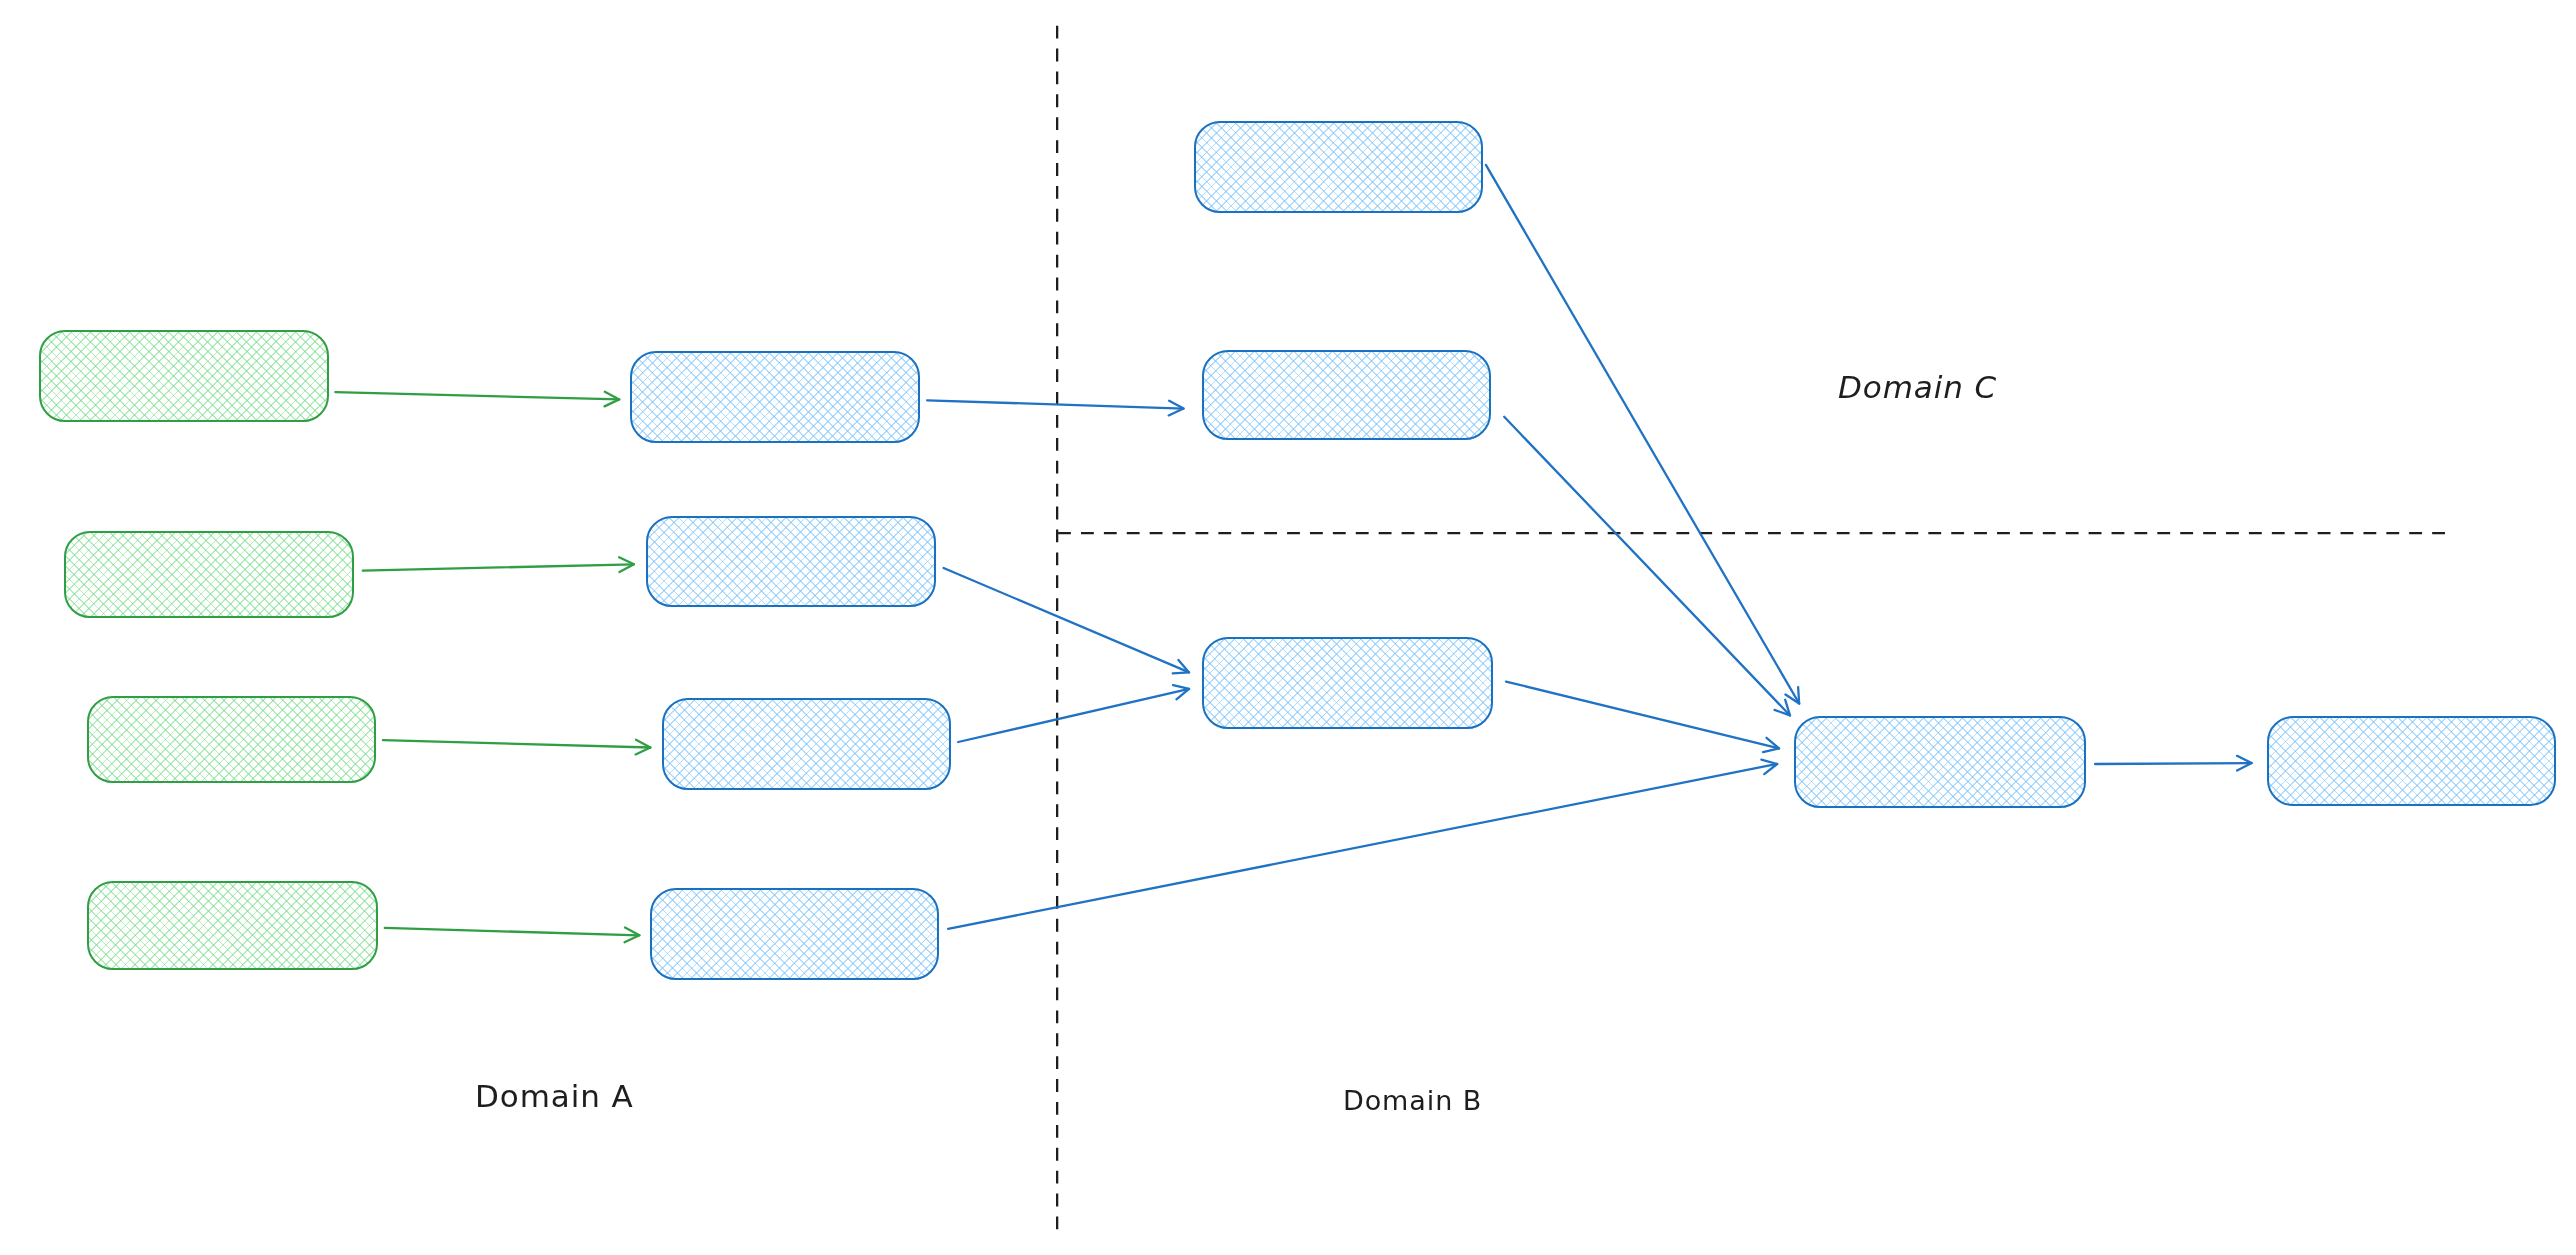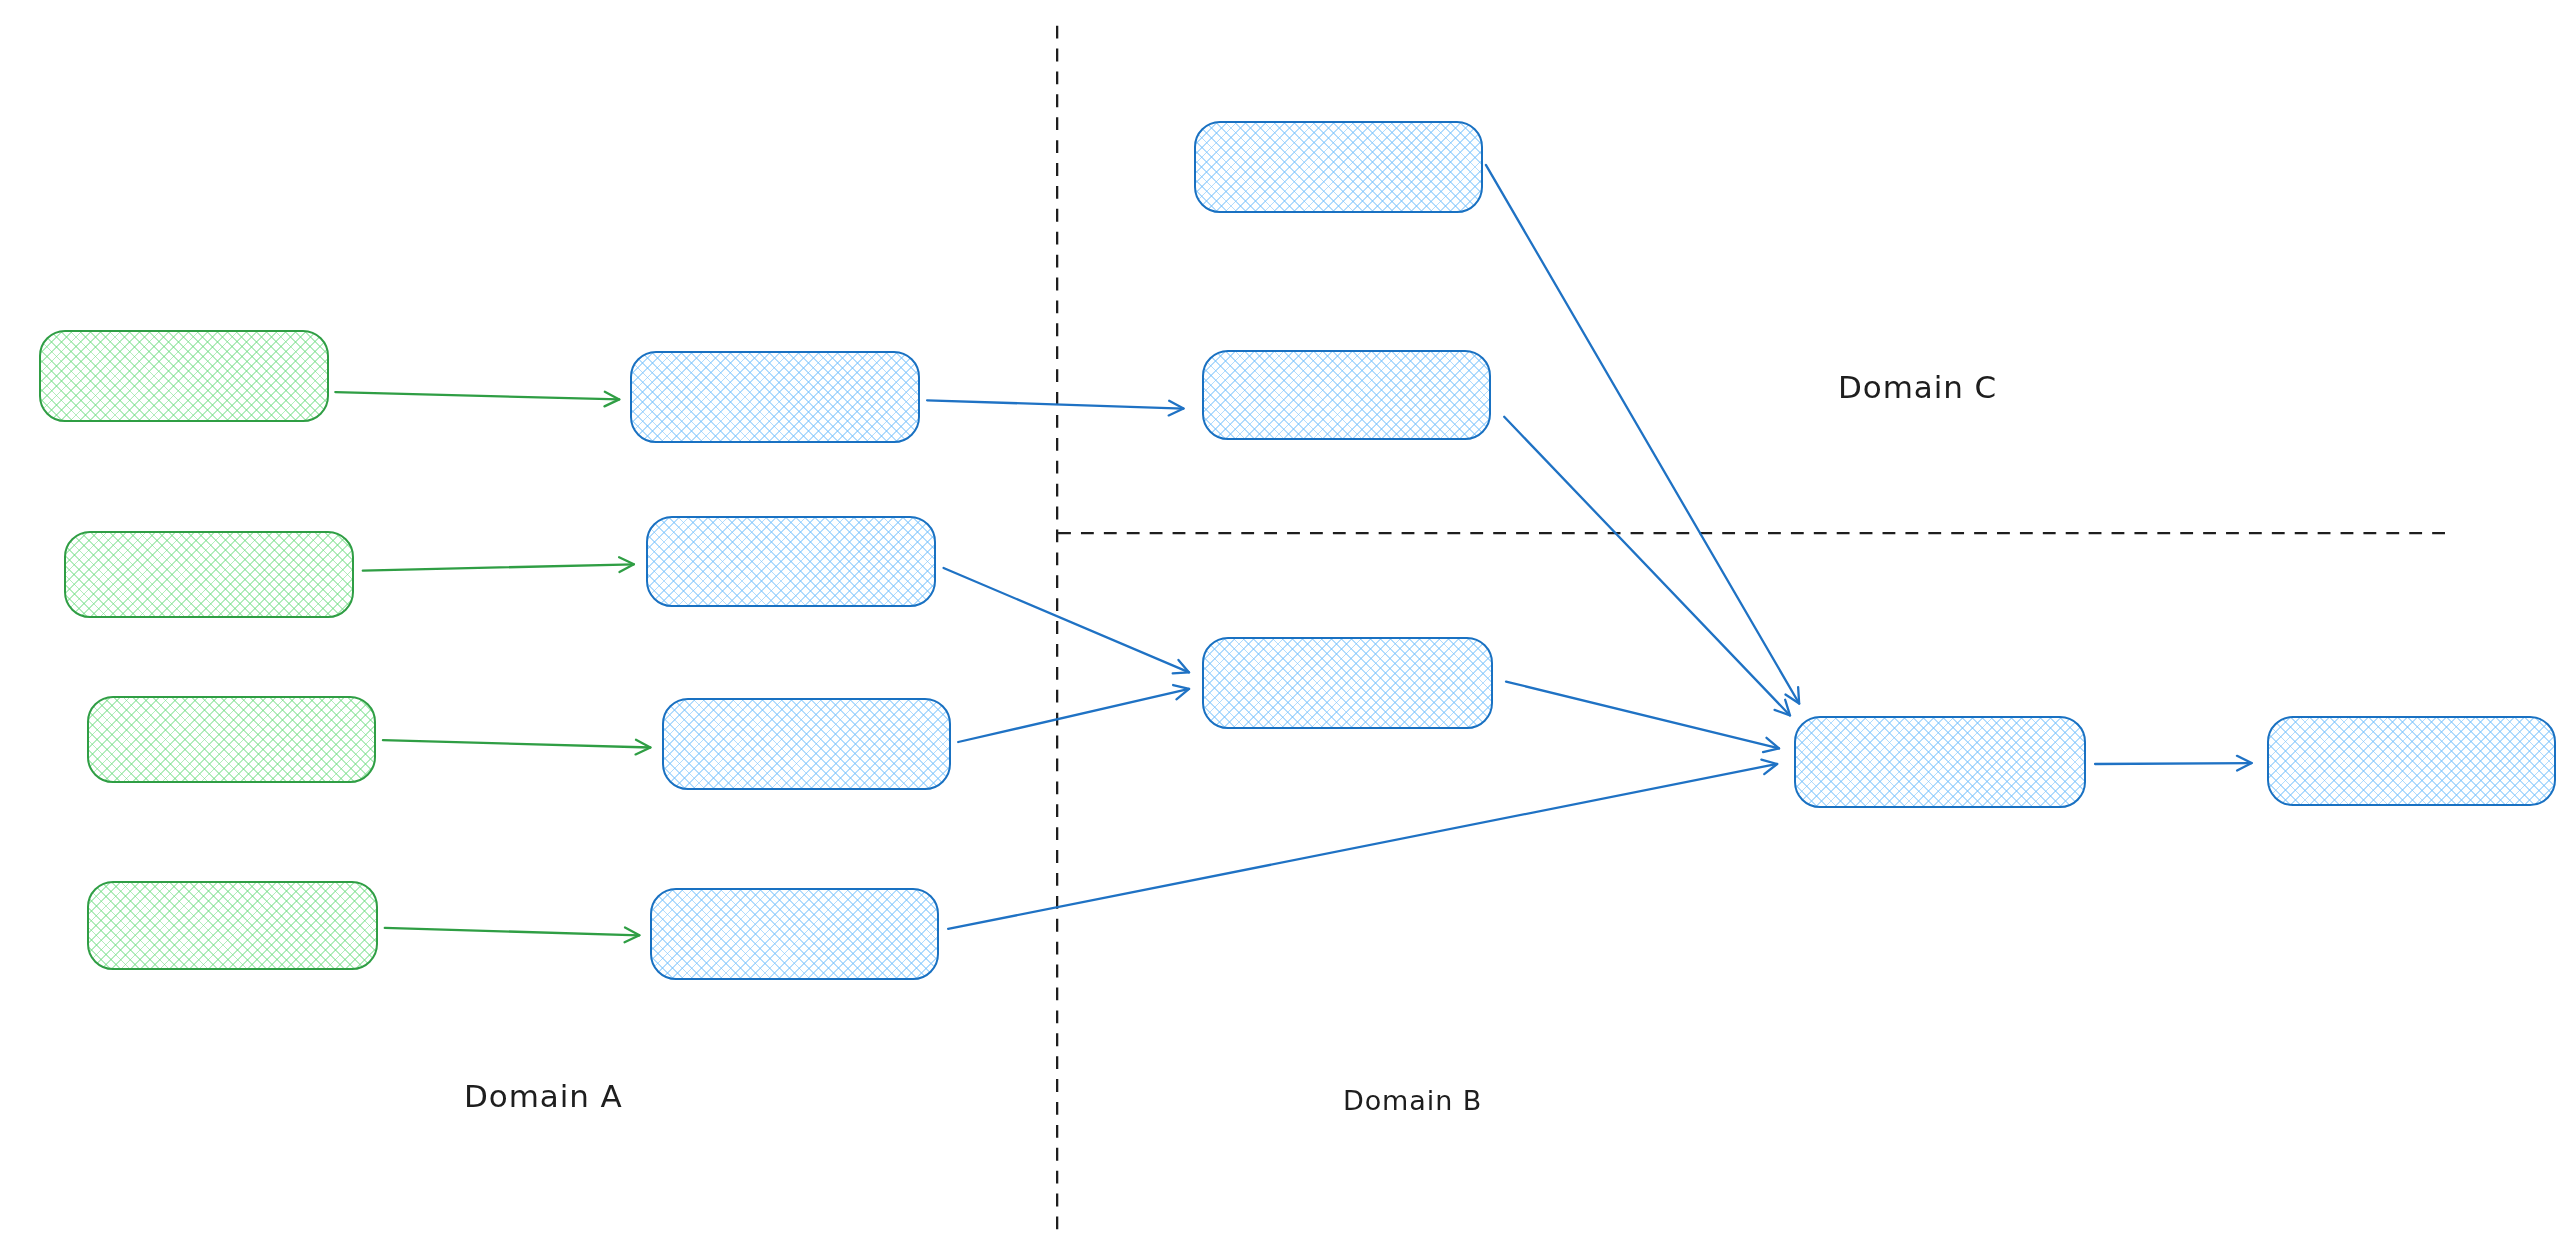--- a/index.html
+++ b/index.html
@@ -53,23 +53,23 @@
         <line x1="1030" y1="620" x2="1298" y2="734" stroke="#1f72c4" stroke-width="2.5" stroke-linecap="round" marker-end="url(#arrow-blue)"></line>
         <line x1="1046" y1="810" x2="1298" y2="752" stroke="#1f72c4" stroke-width="2.5" stroke-linecap="round" marker-end="url(#arrow-blue)"></line>
         <line x1="1035" y1="1014" x2="1940" y2="834" stroke="#1f72c4" stroke-width="2.5" stroke-linecap="round" marker-end="url(#arrow-blue)"></line>
         <line x1="1622" y1="180" x2="1964" y2="768" stroke="#1f72c4" stroke-width="2.5" stroke-linecap="round" marker-end="url(#arrow-blue)"></line>
         <line x1="1642" y1="455" x2="1954" y2="781" stroke="#1f72c4" stroke-width="2.5" stroke-linecap="round" marker-end="url(#arrow-blue)"></line>
         <line x1="1644" y1="744" x2="1942" y2="817" stroke="#1f72c4" stroke-width="2.5" stroke-linecap="round" marker-end="url(#arrow-blue)"></line>
         <line x1="2287" y1="834" x2="2458" y2="833" stroke="#1f72c4" stroke-width="2.5" stroke-linecap="round" marker-end="url(#arrow-blue)"></line>
       </g>
   </svg>
 
-  <div class="domain-label" style="left: 464px; top: 1079px; font-size: 31px; color: rgb(30, 30, 30);">Domain A</div>
+  <div class="domain-label" style="left: 475px; top: 1079px; font-size: 31px; color: rgb(30, 30, 30);">Domain A</div>
   <div class="domain-label" style="left: 1343px; top: 1085px; font-size: 27px; color: rgb(30, 30, 30);">Domain B</div>
-  <div class="domain-label" style="left: 1838px; top: 370px; font-size: 31px; color: rgb(30, 30, 30);">Domain C</div>
+  <div class="domain-label" style="left: 1838px; top: 370px; font-size: 31px; color: rgb(30, 30, 30); font-style: italic;">Domain C</div>
 
 <div class="node green" style="left: 39px; top: 330px; width: 290px; height: 92px; border: 2.7px solid rgb(47, 158, 68); background-image: repeating-linear-gradient(45deg, rgba(105, 219, 124, 0.5) 0px, rgba(105, 219, 124, 0.5) 1.3px, transparent 1.3px, transparent 6.9px), repeating-linear-gradient(135deg, rgba(105, 219, 124, 0.5) 0px, rgba(105, 219, 124, 0.5) 1.3px, transparent 1.3px, transparent 6.9px);"></div>
     <div class="node green" style="left: 64px; top: 531px; width: 290px; height: 87px; border: 2.7px solid rgb(47, 158, 68); background-image: repeating-linear-gradient(45deg, rgba(105, 219, 124, 0.5) 0px, rgba(105, 219, 124, 0.5) 1.3px, transparent 1.3px, transparent 6.9px), repeating-linear-gradient(135deg, rgba(105, 219, 124, 0.5) 0px, rgba(105, 219, 124, 0.5) 1.3px, transparent 1.3px, transparent 6.9px);"></div>
     <div class="node green" style="left: 87px; top: 696px; width: 289px; height: 87px; border: 2.7px solid rgb(47, 158, 68); background-image: repeating-linear-gradient(45deg, rgba(105, 219, 124, 0.5) 0px, rgba(105, 219, 124, 0.5) 1.3px, transparent 1.3px, transparent 6.9px), repeating-linear-gradient(135deg, rgba(105, 219, 124, 0.5) 0px, rgba(105, 219, 124, 0.5) 1.3px, transparent 1.3px, transparent 6.9px);"></div>
     <div class="node green" style="left: 87px; top: 881px; width: 291px; height: 89px; border: 2.7px solid rgb(47, 158, 68); background-image: repeating-linear-gradient(45deg, rgba(105, 219, 124, 0.5) 0px, rgba(105, 219, 124, 0.5) 1.3px, transparent 1.3px, transparent 6.9px), repeating-linear-gradient(135deg, rgba(105, 219, 124, 0.5) 0px, rgba(105, 219, 124, 0.5) 1.3px, transparent 1.3px, transparent 6.9px);"></div>
     <div class="node blue" style="left: 630px; top: 351px; width: 290px; height: 92px; border: 2.7px solid rgb(25, 113, 194); background-image: repeating-linear-gradient(45deg, rgba(116, 192, 252, 0.55) 0px, rgba(116, 192, 252, 0.55) 1.3px, transparent 1.3px, transparent 6.9px), repeating-linear-gradient(135deg, rgba(116, 192, 252, 0.55) 0px, rgba(116, 192, 252, 0.55) 1.3px, transparent 1.3px, transparent 6.9px);"></div>
     <div class="node blue" style="left: 646px; top: 516px; width: 290px; height: 91px; border: 2.7px solid rgb(25, 113, 194); background-image: repeating-linear-gradient(45deg, rgba(116, 192, 252, 0.55) 0px, rgba(116, 192, 252, 0.55) 1.3px, transparent 1.3px, transparent 6.9px), repeating-linear-gradient(135deg, rgba(116, 192, 252, 0.55) 0px, rgba(116, 192, 252, 0.55) 1.3px, transparent 1.3px, transparent 6.9px);"></div>
     <div class="node blue" style="left: 662px; top: 698px; width: 289px; height: 92px; border: 2.7px solid rgb(25, 113, 194); background-image: repeating-linear-gradient(45deg, rgba(116, 192, 252, 0.55) 0px, rgba(116, 192, 252, 0.55) 1.3px, transparent 1.3px, transparent 6.9px), repeating-linear-gradient(135deg, rgba(116, 192, 252, 0.55) 0px, rgba(116, 192, 252, 0.55) 1.3px, transparent 1.3px, transparent 6.9px);"></div>
     <div class="node blue" style="left: 650px; top: 888px; width: 289px; height: 92px; border: 2.7px solid rgb(25, 113, 194); background-image: repeating-linear-gradient(45deg, rgba(116, 192, 252, 0.55) 0px, rgba(116, 192, 252, 0.55) 1.3px, transparent 1.3px, transparent 6.9px), repeating-linear-gradient(135deg, rgba(116, 192, 252, 0.55) 0px, rgba(116, 192, 252, 0.55) 1.3px, transparent 1.3px, transparent 6.9px);"></div>
     <div class="node blue" style="left: 1194px; top: 121px; width: 289px; height: 92px; border: 2.7px solid rgb(25, 113, 194); background-image: repeating-linear-gradient(45deg, rgba(116, 192, 252, 0.55) 0px, rgba(116, 192, 252, 0.55) 1.3px, transparent 1.3px, transparent 6.9px), repeating-linear-gradient(135deg, rgba(116, 192, 252, 0.55) 0px, rgba(116, 192, 252, 0.55) 1.3px, transparent 1.3px, transparent 6.9px);"></div>

